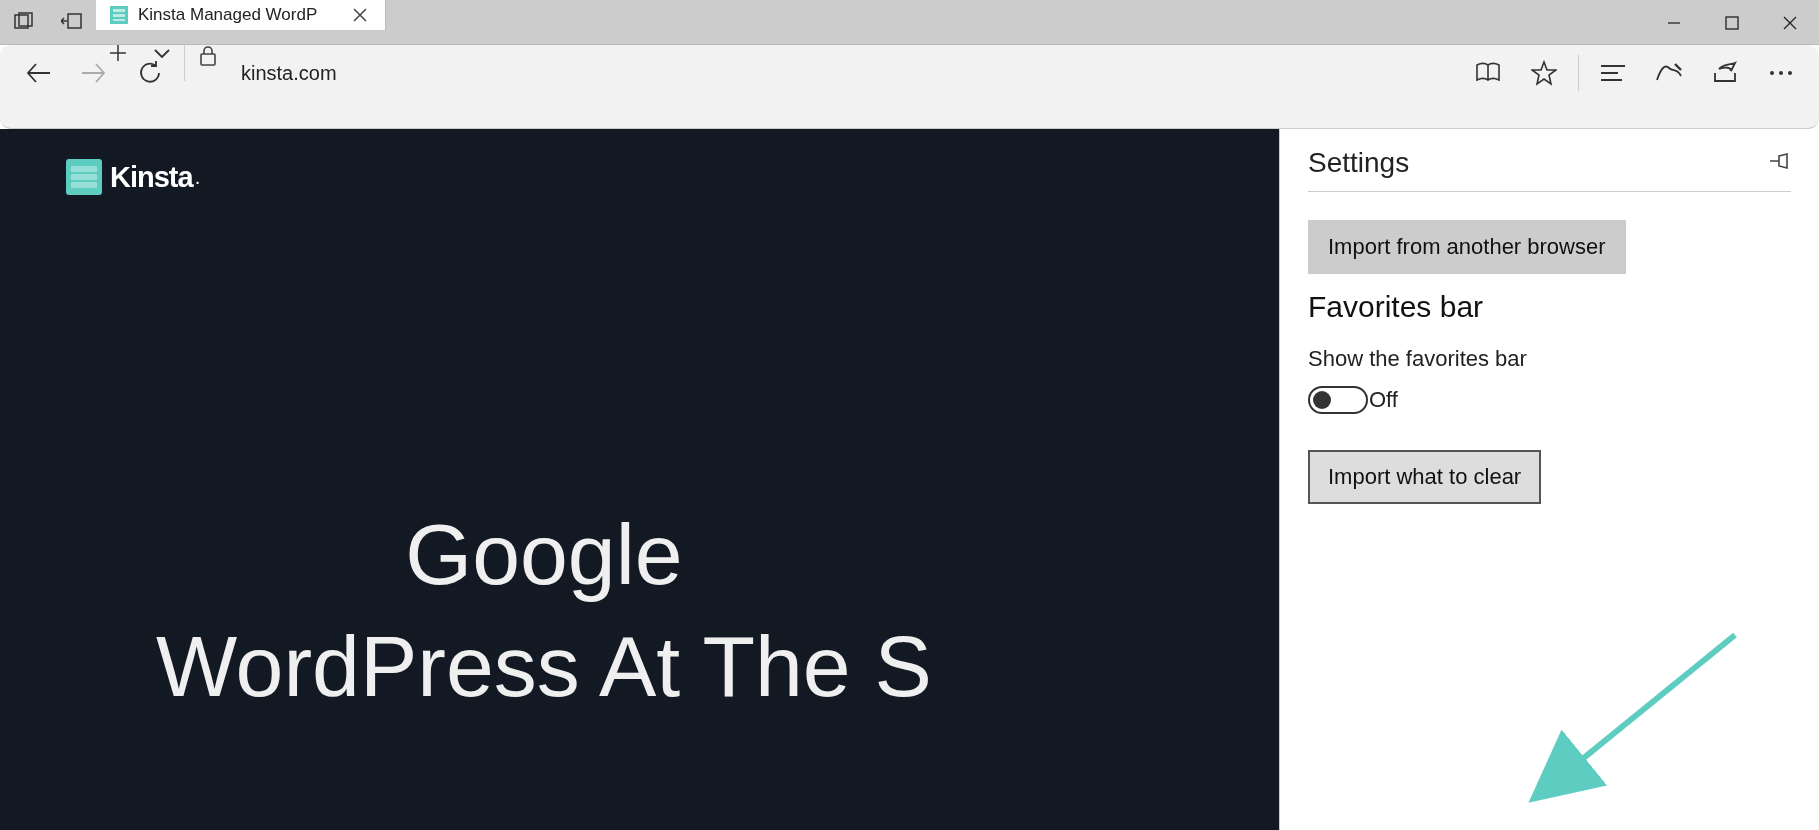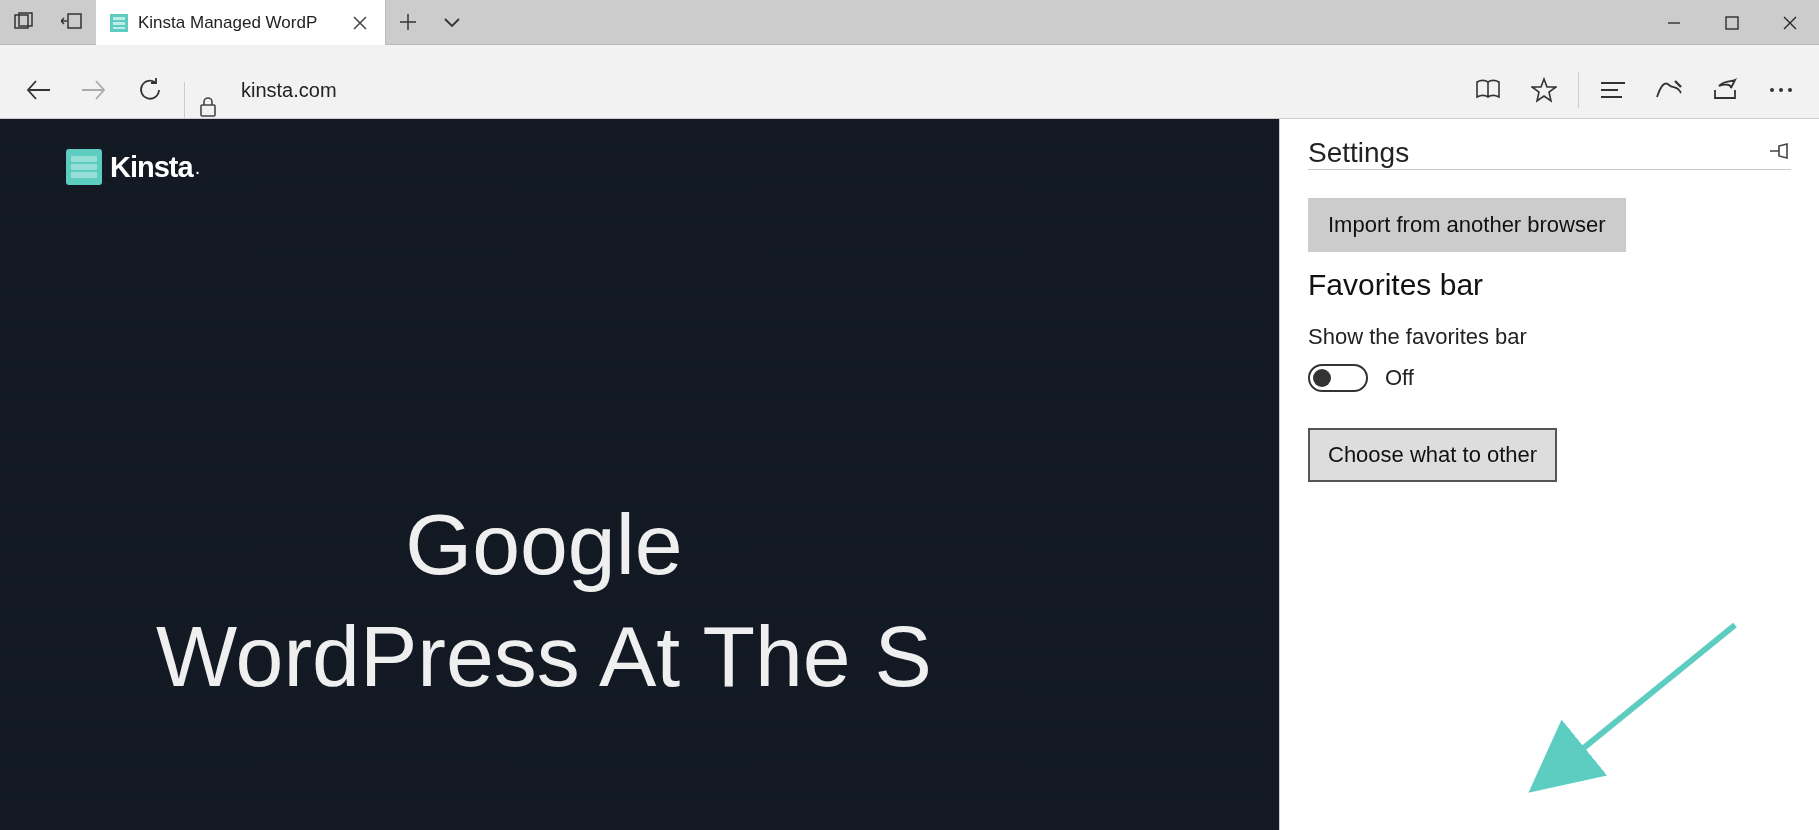--- a/index.html
+++ b/index.html
@@ -14,47 +14,48 @@
 
 .titlebar {
   height: 45px;
   background: #ccc;
   display: flex;
   align-items: stretch;
   border-bottom: 1px solid #bbb;
 }
 .titlebar-left { display: flex; align-items: center; }
 .tb-btn { width: 48px; height: 45px; display:flex; align-items:center; justify-content:center; color:#333; }
-.tab-area { display: flex; align-items: stretch; }
+.tab-area { display: flex; align-items: stretch; flex-direction: column; }
 .tab {
   background: #fff;
   height: 45px;
   display: flex;
   align-items: center;
   padding: 0 10px 0 14px;
   min-width: 290px;
   border-right: 1px solid #bbb;
 }
 .tab-favicon { width:18px; height:18px; margin-right:10px; display:flex; }
 .tab-title { font-size: 17px; color:#222; flex:1; white-space:nowrap; overflow:hidden; }
 .tab-close { width:30px; height:30px; display:flex; align-items:center; justify-content:center; color:#444; margin-left:8px; }
 .newtab-controls { display:flex; align-items:center; }
 .newtab-controls .tb-btn { width:44px; }
 .titlebar-spacer { flex:1; }
 .window-controls { display:flex; }
 .window-controls .wc { width:58px; height:45px; display:flex; align-items:center; justify-content:center; color:#222; }
 
 
 .toolbar {
-  height: 74px;
+  height: 84px;
   background: #f2f2f2;
   display: flex;
-  align-items: flex-end;
+  align-items: flex-start;
   padding: 0 10px;
   border-bottom: 1px solid #ccc;
+  border-radius: 11px;
 }
 .nav-btn { width: 56px; height: 56px; display:flex; align-items:center; justify-content:center; color:#333; }
 .nav-btn.disabled { color:#aaa; }
 .vsep { width:1px; height:36px; background:#ccc; margin:0 6px; }
 .lock { width:34px; display:flex; align-items:center; justify-content:center; color:#444; margin-right:8px; }
 .addressbar { flex:1; height:56px; display:flex; align-items:center; font-size:20px; color:#222; margin-left:8px; }
 .toolbar-right { display:flex; align-items:center; gap:0; }
 .tool-btn { width:56px; height:56px; display:flex; align-items:center; justify-content:center; color:#333; }
 
 
@@ -74,32 +75,32 @@
 .pagenav a { color:#fff; font-size:21px; font-weight:500; letter-spacing:1px; text-decoration:none; }
 .hero { position:absolute; top:370px; left:156px; font-size:86px; color:#efefef; font-weight:300; line-height:1.3; white-space:nowrap; }
 
 
 .settings-panel {
   position:absolute; top:0; right:0; bottom:0; width:540px;
   background:#fff; color:#111;
   border-left:1px solid #ccc;
   padding: 18px 28px 0 28px;
 }
-.settings-header { display:flex; align-items:center; justify-content:space-between; border-bottom:1px solid #ccc; margin-bottom:28px; }
+.settings-header { display:flex; align-items:center; justify-content:space-between; padding-bottom:12px; border-bottom:1px solid #ccc; margin-bottom:28px; }
 .settings-title { font-size:28px; color:#222; }
 .pin { color:#444; }
 .section-h { font-size:30px; color:#111; margin-top:6px; margin-bottom:22px; }
 .gray-btn {
   background:#ccc; border:none; padding:14px 20px; font-size:22px; color:#111;
 }
 .outlined-btn {
   background:#ddd; border:2px solid #555; padding:12px 18px; font-size:22px; color:#111;
 }
 .setting-label { font-size:22px; color:#222; margin-bottom:14px; }
-.toggle-row { display:flex; align-items:center; gap:17px; margin-bottom:36px; }
+.toggle-row { display:flex; align-items:center; gap:1px; margin-bottom:36px; }
 .toggle {
   width:60px; height:28px; border:2px solid #333; border-radius:14px; position:relative; background:#fff;
 }
 .toggle .knob { position:absolute; left:3px; top:3px; width:18px; height:18px; background:#333; border-radius:50%; }
 .toggle-state { font-size:22px; color:#222; }
 
 #section-favbar { margin-top:16px; }
 #section-clear { margin-top:26px; }
 
 
@@ -274,21 +275,21 @@
       <div class="setting-label">Show the favorites bar</div>
       <div class="toggle-row">
         <div class="toggle">
             <div class="knob"></div>
           </div>
         <span class="toggle-state">Off</span>
       </div>
     </div>
 
     <div id="section-clear">
-      <button class="outlined-btn">Choose what to other</button>
+      <button class="outlined-btn">Import what to clear</button>
     </div>
 
     <div class="arrow-annotation">
       <svg width="200" height="160">
           <defs>
             <marker id="ah" markerWidth="12" markerHeight="12" refX="2" refY="6" orient="auto">
               <path d="M0 0 L12 6 L0 12 Z" fill="#5ecdc1"></path>
             </marker>
           </defs>
           <line x1="180" y1="0" x2="20" y2="130" stroke="#5ecdc1" stroke-width="6" marker-end="url(#ah)"></line>

